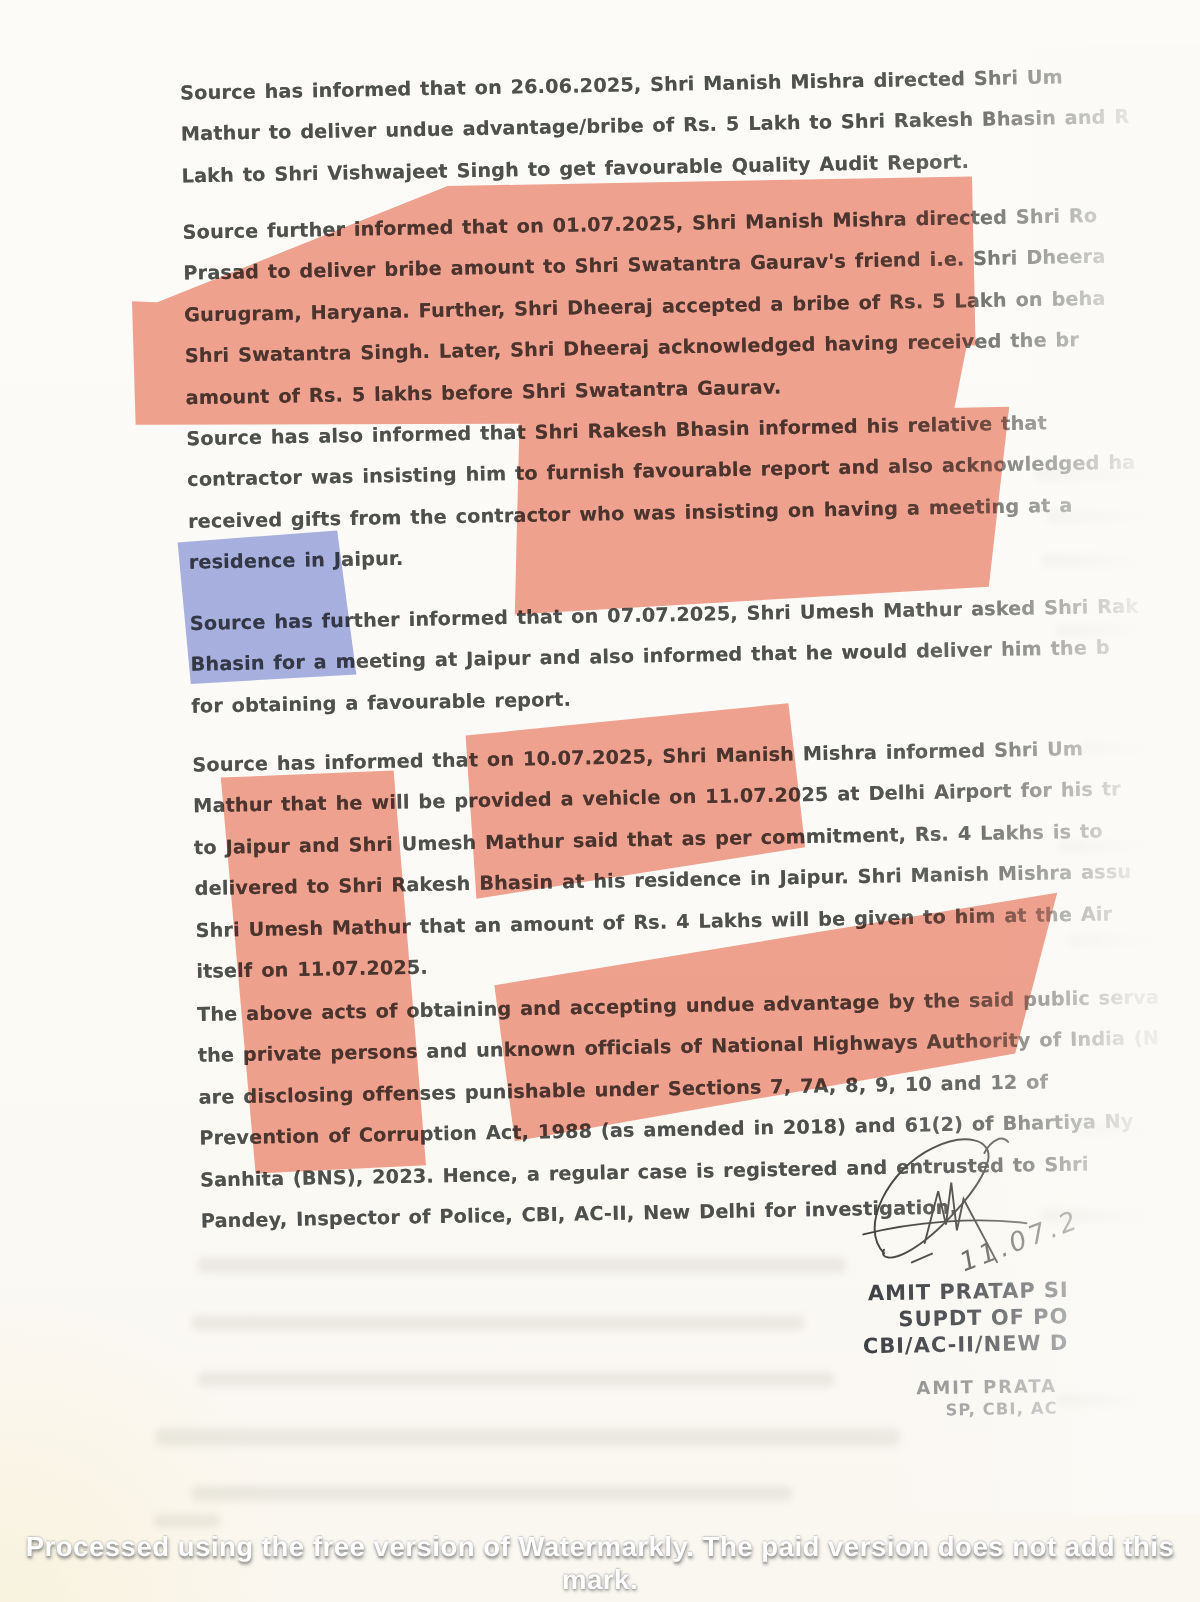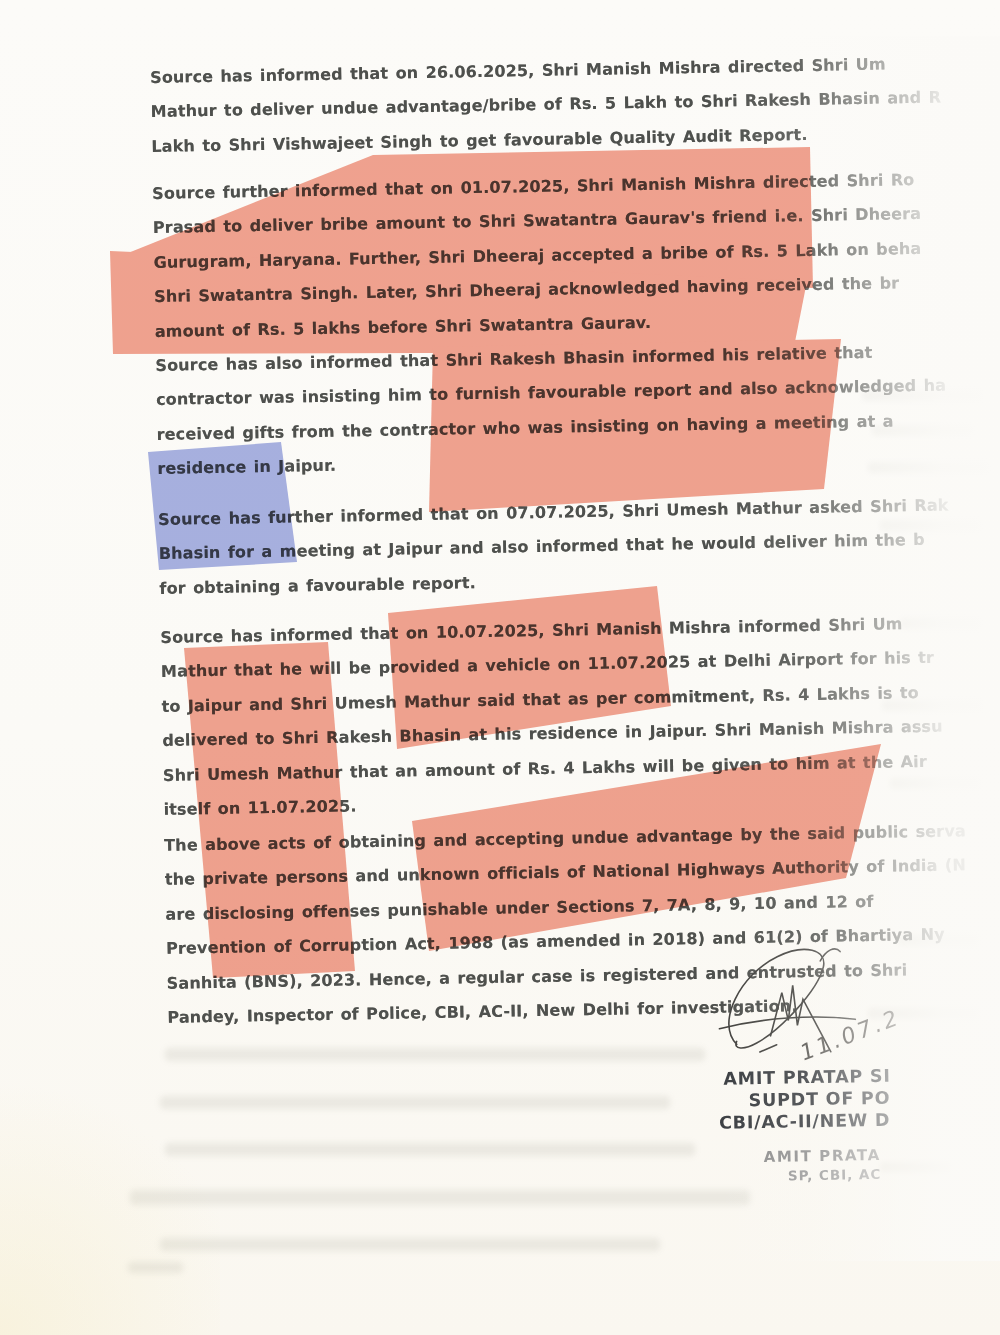--- a/index.html
+++ b/index.html
@@ -150,14 +150,15 @@
   <svg id="hl-svg" width="1000" height="1335" viewBox="0 0 1000 1335">
     <polygon class="hl-salmon" points="373,155 810,147 813,288 118,257"></polygon>
     <polygon class="hl-salmon" points="110,251 807,281 793,352 113,354"></polygon>
     <polygon class="hl-salmon" points="433,347 841,339 824,489 429,512"></polygon>
     <polygon class="hl-blue" points="148,452 281,442 297,562 159,570"></polygon>
     <polygon class="hl-salmon" points="184,648 328,642 355,971 213,978"></polygon>
     <polygon class="hl-salmon" points="388,613 657,586 671,706 397,749"></polygon>
     <polygon class="hl-salmon" points="412,821 881,744 846,878 429,951"></polygon>
   </svg>
 
+  <div class="watermark">Processed using the free version of Watermarkly. The paid version does not add this mark.</div>
 
 </div>
 
 </body></html>

